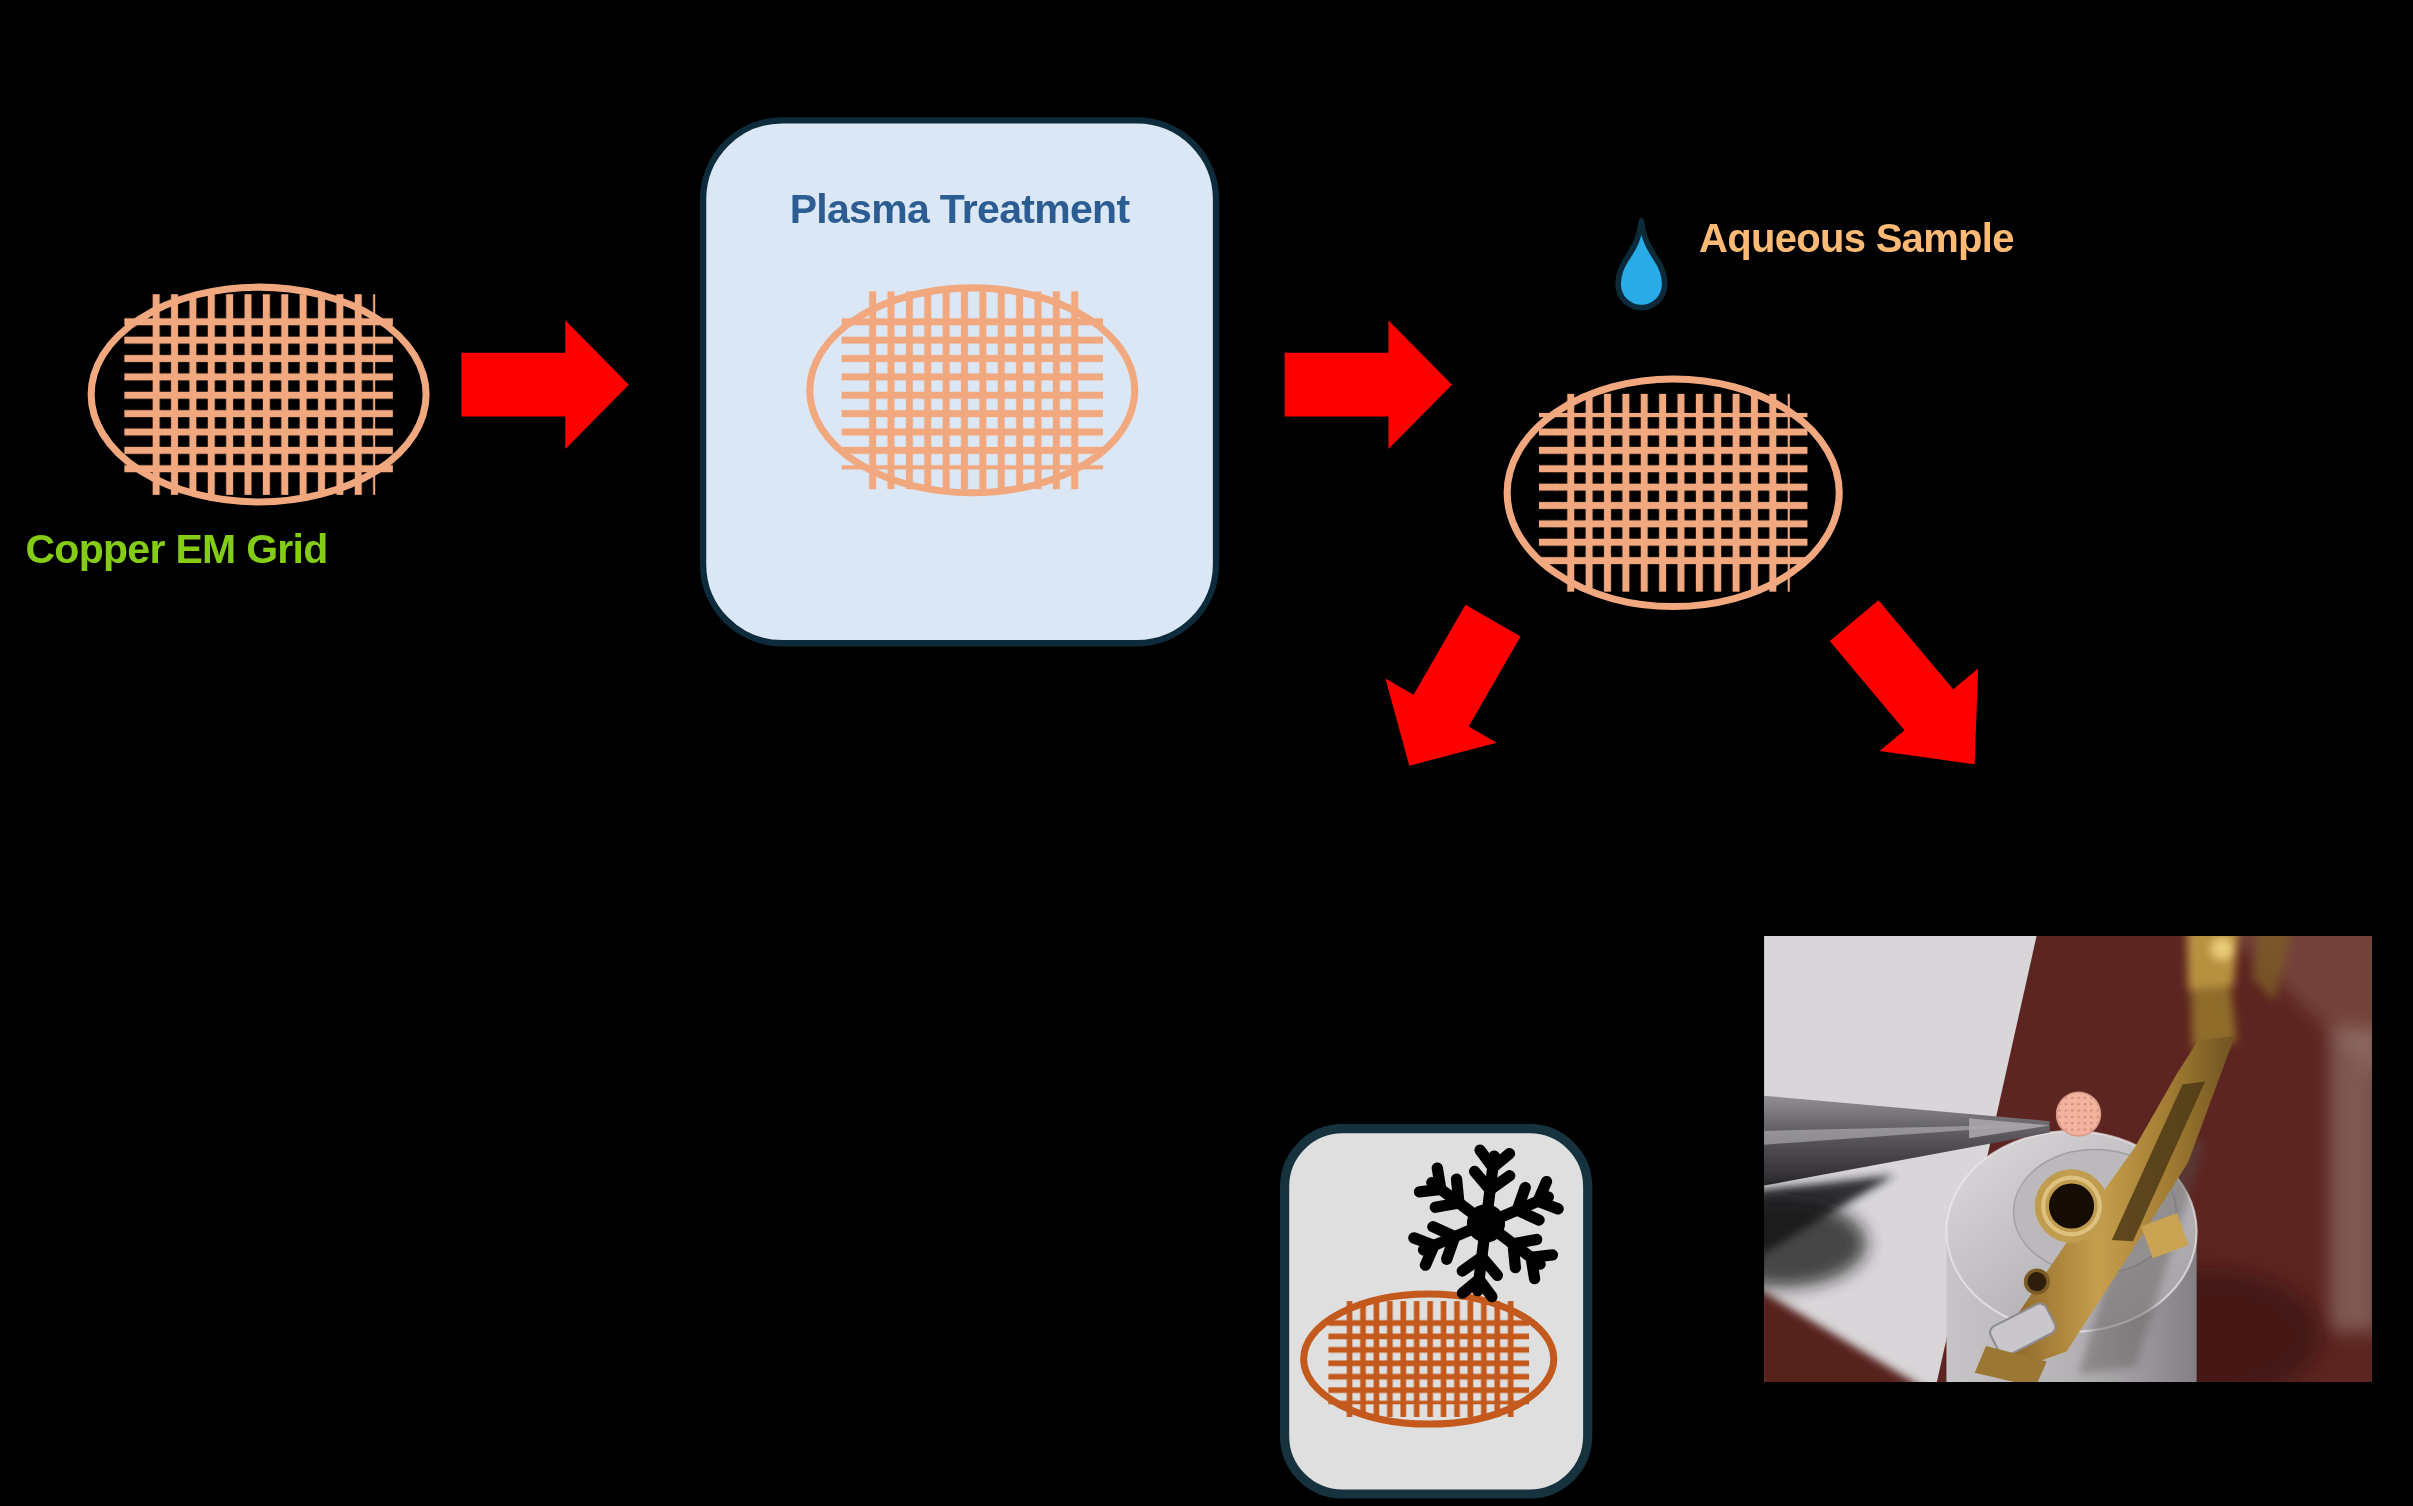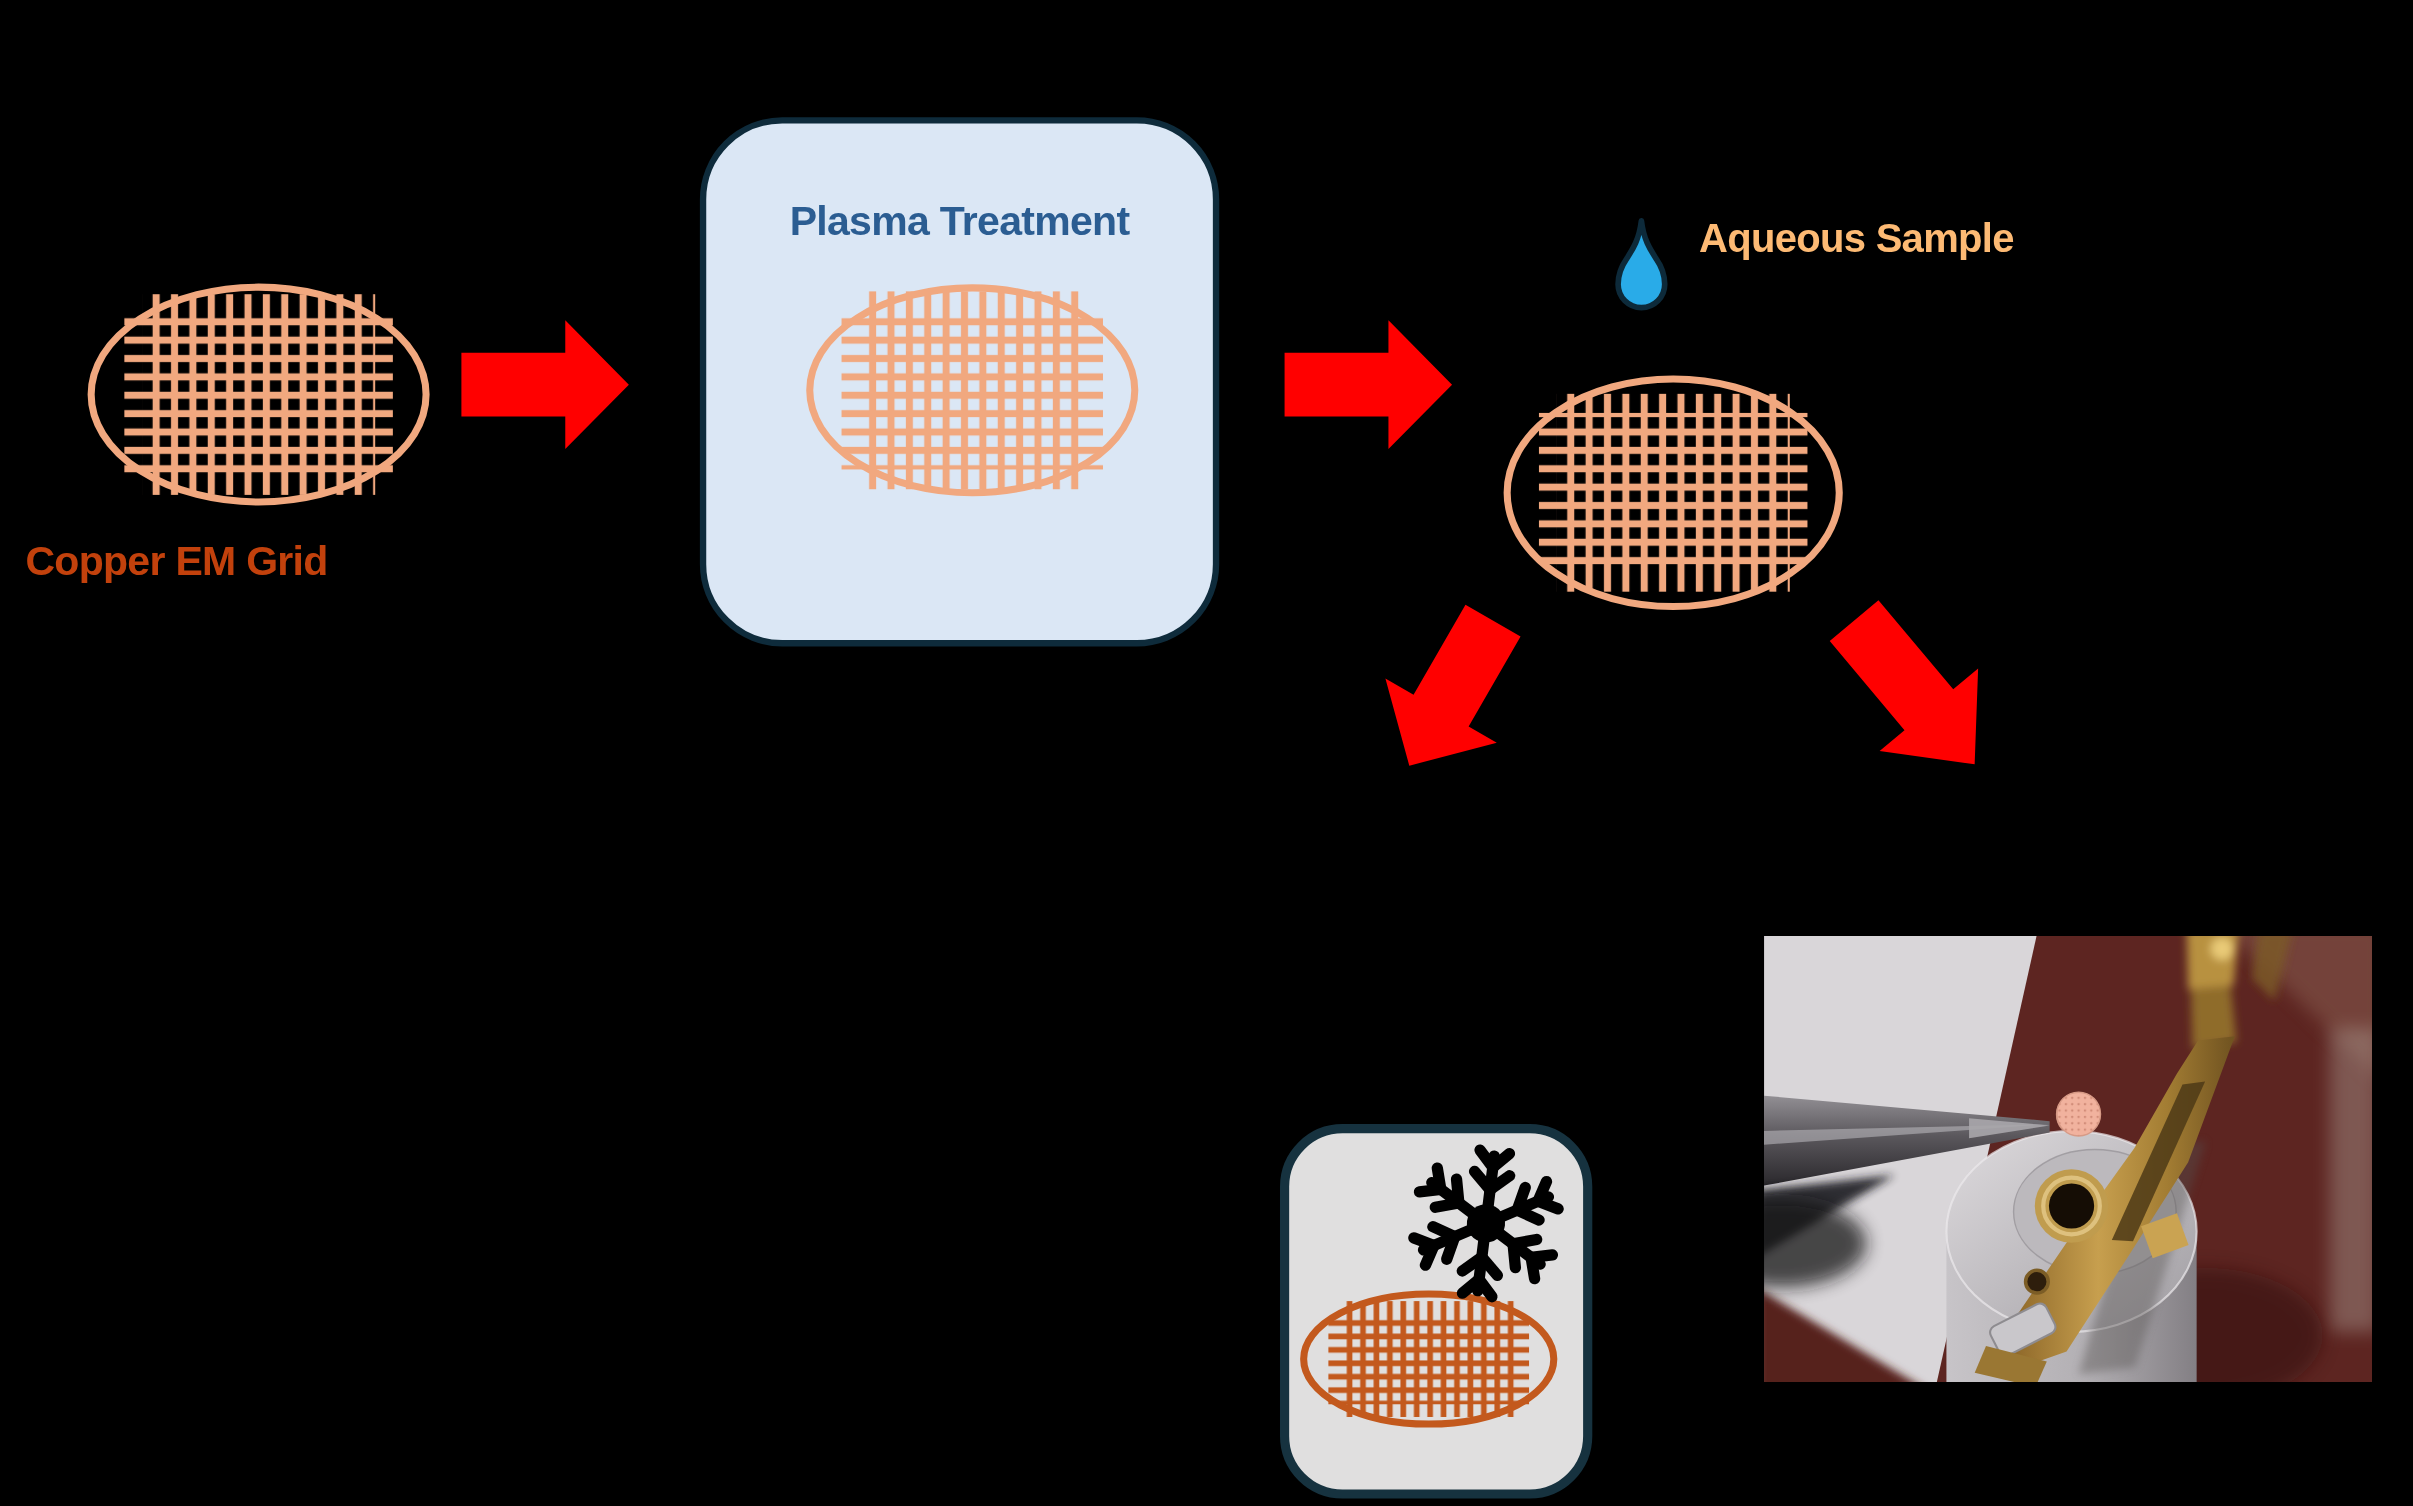--- a/index.html
+++ b/index.html
@@ -1,21 +1,21 @@
 <!DOCTYPE html>
 <html style="font-size:11.3px"><head>
 <meta charset="utf-8">
 <style>
   html,body{margin:0;padding:0;background:#000;}
   .canvas{position:relative;width:2413px;height:1507px;background:#000;overflow:hidden;
           font-family:"Liberation Sans", sans-serif;}
   .abs{position:absolute;}
   .label{font-weight:bold;letter-spacing:-0.7px;white-space:nowrap;}
-  .copper-label{left:25.4px;top:538px;font-size:41px;color:#c2410c;}
-  .plasma-title{left:703px;top:198px;width:513px;text-align:center;font-size:41px;color:#2B5D92;}
+  .copper-label{left:25.4px;top:526px;font-size:41px;color:#84cc16;}
+  .plasma-title{left:703px;top:186px;width:513px;text-align:center;font-size:41px;color:#2B5D92;}
   .aqueous-label{left:1699px;top:216px;font-size:40px;color:#fdba74;}
   svg{display:block;}
   #diagram-svg{position:absolute;left:0;top:0;}
   #photo-svg{position:absolute;left:1764px;top:936px;}
 </style>
 </head>
 <body>
 
 <div class="canvas">
 

